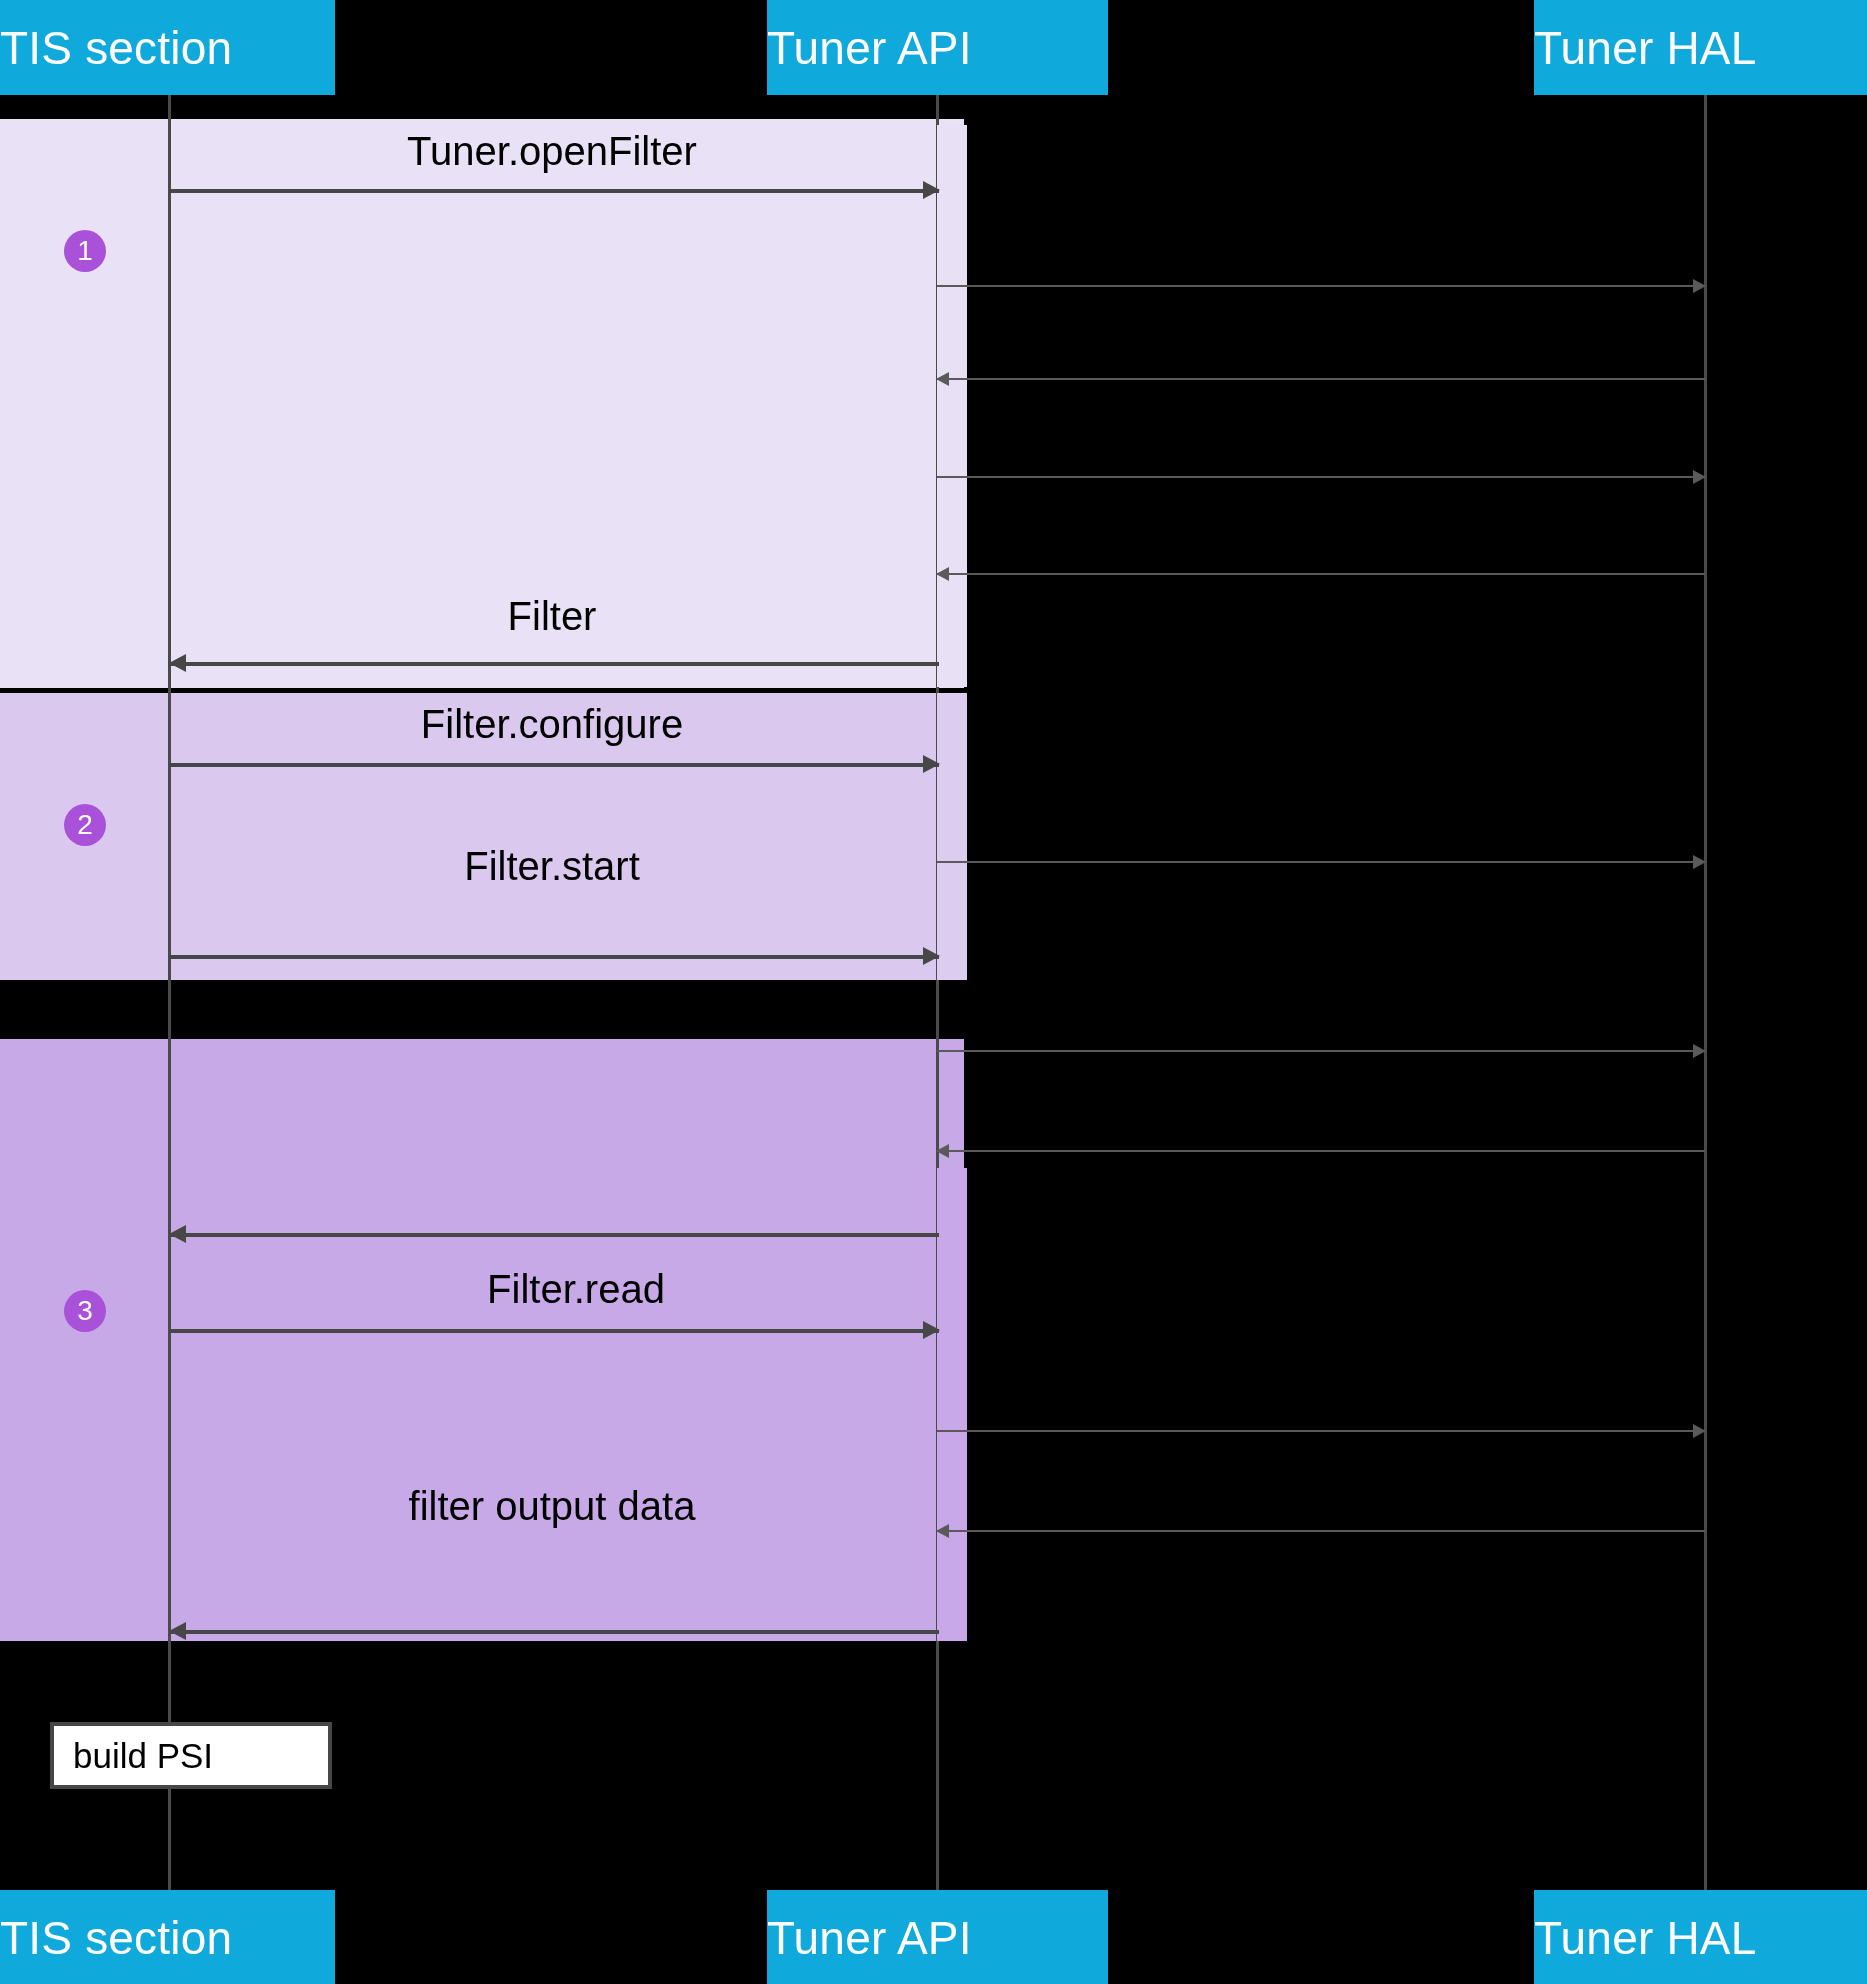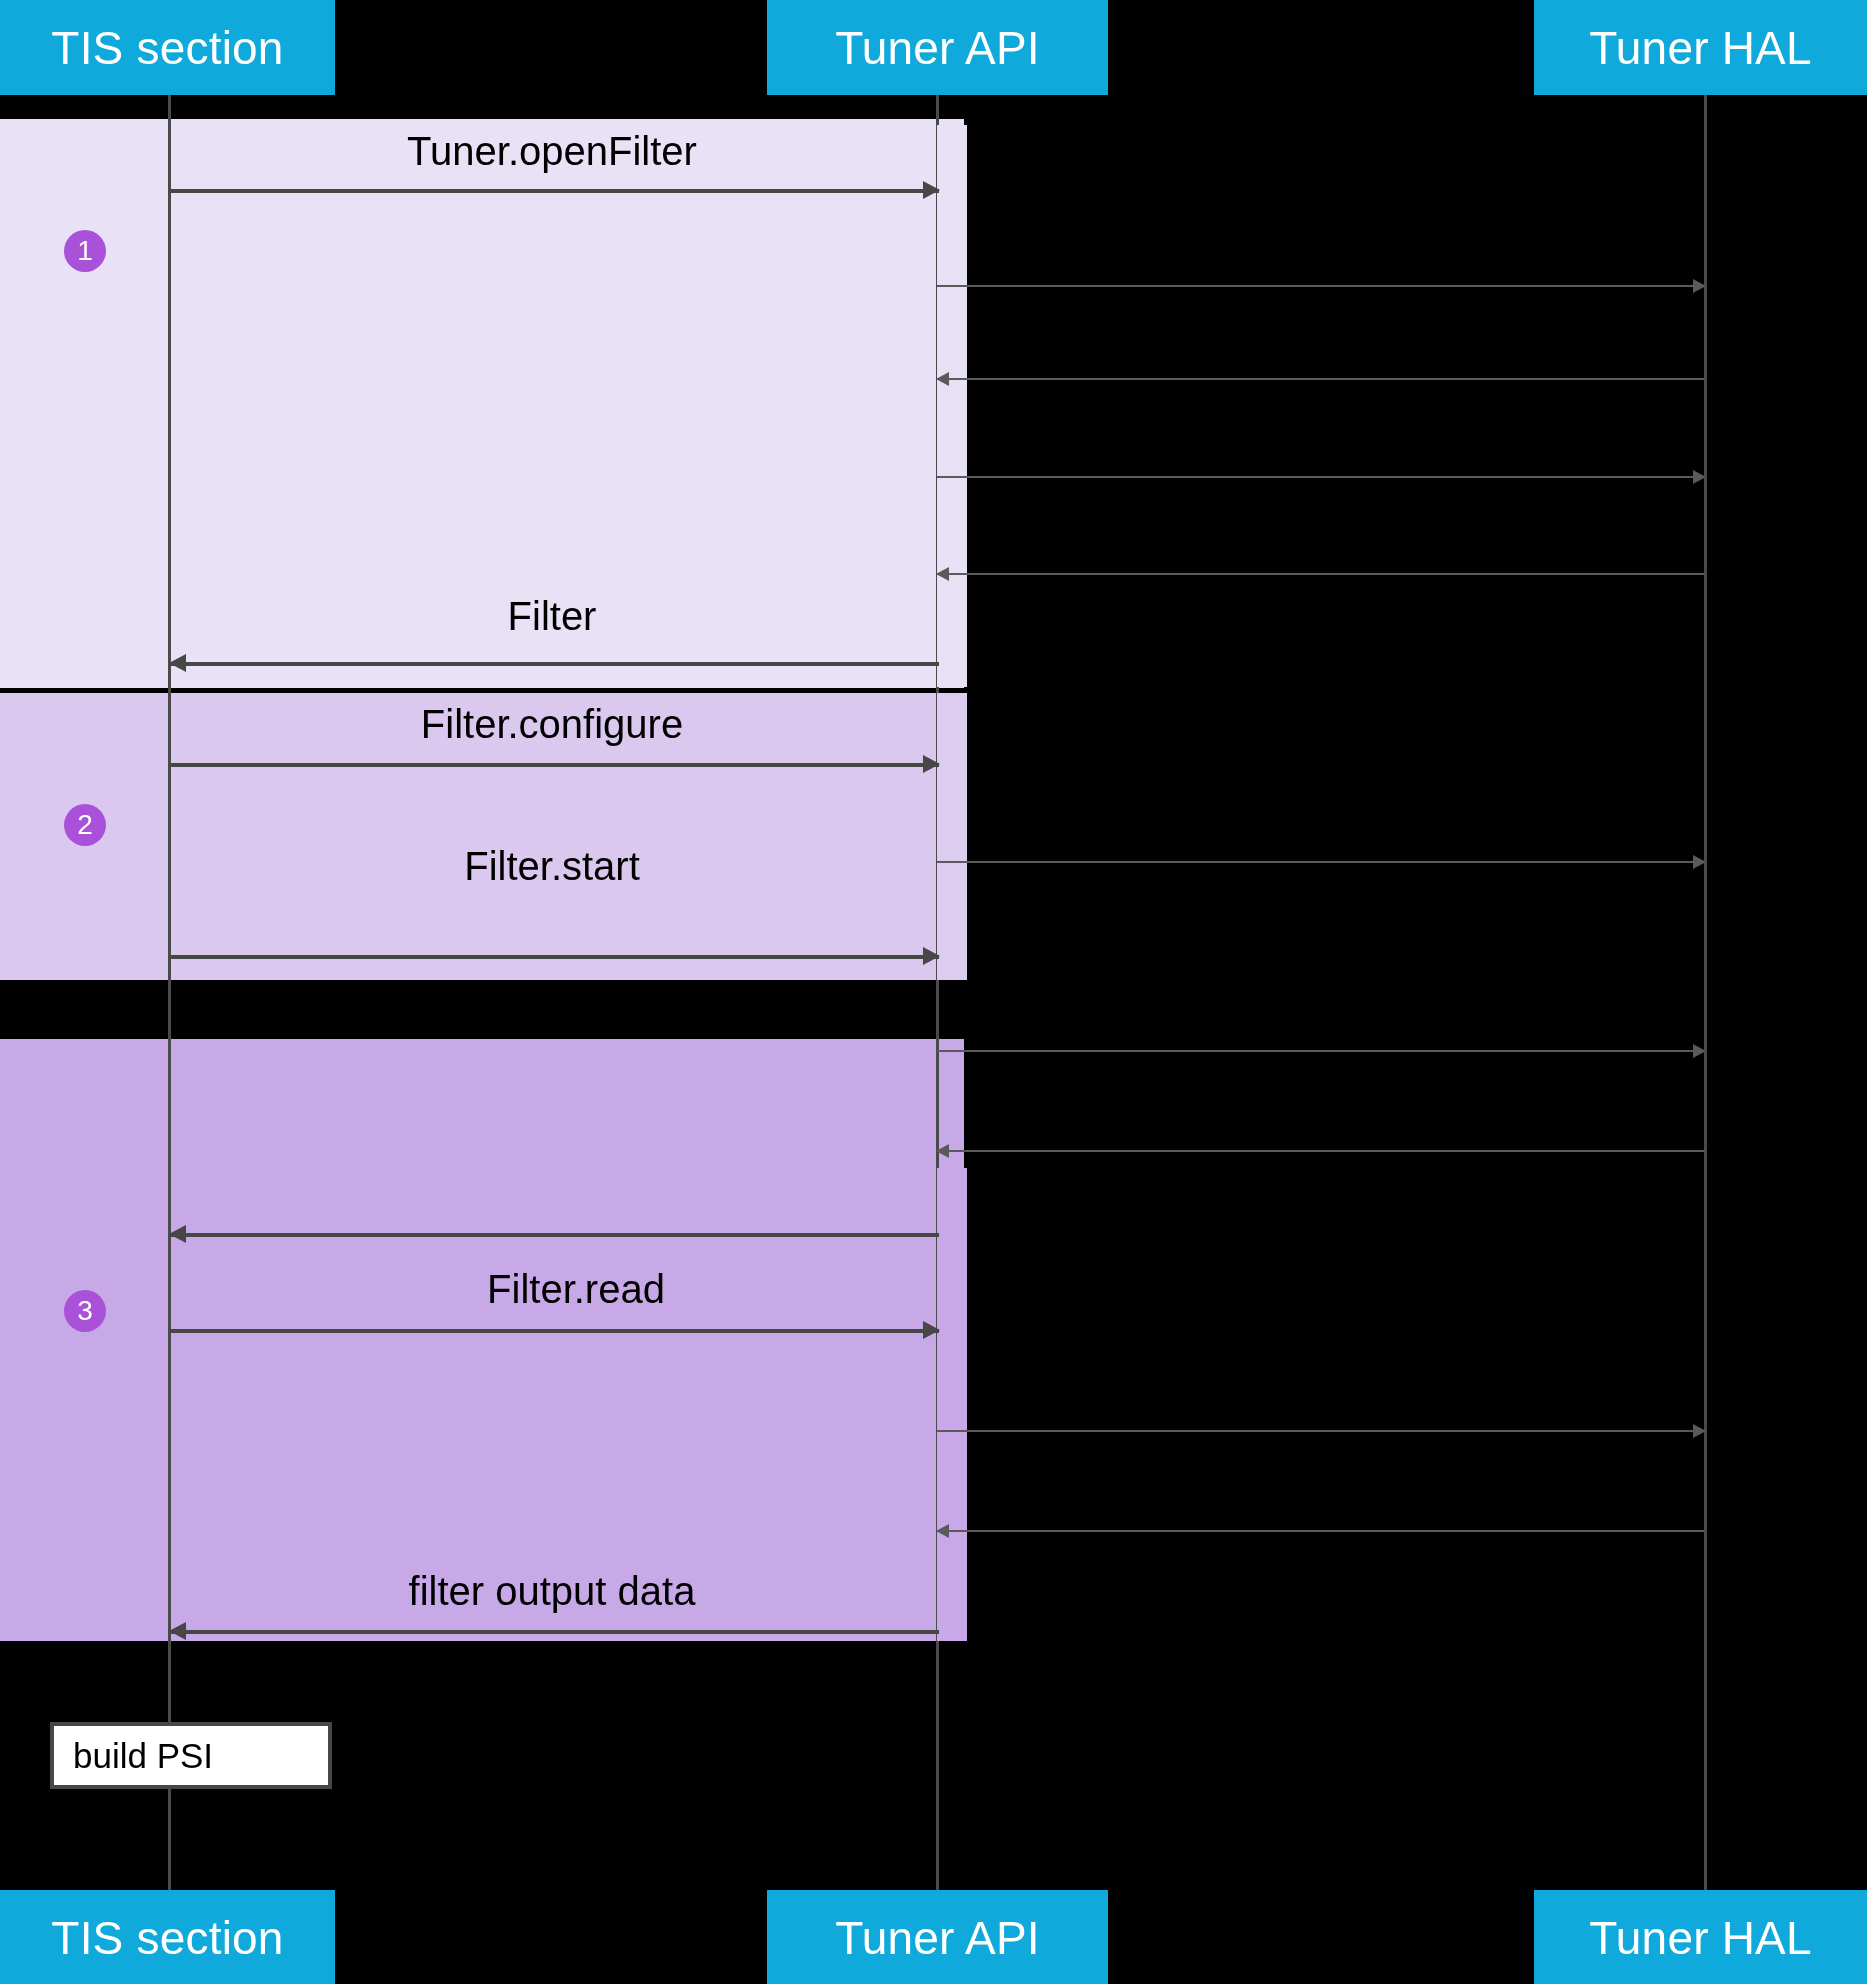--- a/index.html
+++ b/index.html
@@ -18,21 +18,20 @@
     overflow: hidden;
   }
 
   
   .participant-box {
     position: absolute;
     background: #0FA9DB;
     color: #FFFFFF;
     display: flex;
     align-items: center;
-    justify-content: center;
     font-size: 46px;
     letter-spacing: 0.2px;
     box-sizing: border-box;
   }
 
   
   .lifeline {
     position: absolute;
     width: 3.3px;
     background: #4a4a4a;
@@ -223,21 +222,21 @@
   <div class="msg thin to-right" style="left:937px; top:1430px; width:768px;">
     <span class="line"></span>
       <span class="head"></span>
   </div>
 
   <div class="msg thin to-left" style="left:937px; top:1530px; width:768px;">
     <span class="line"></span>
       <span class="head"></span>
   </div>
 
-  <div class="msg-label" style="left:552px; top:1569px;">filter output data</div>
+  <div class="msg-label" style="left:552px; top:1484px;">filter output data</div>
   <div class="msg to-left" style="left:170px; top:1630px; width:769px;">
     <span class="line"></span>
       <span class="head"></span>
   </div>
 
   <div class="note-box" style="left:22px; top:1722px; width:282px; height:67px;margin-left:28px;">
     <span>build PSI</span>
   </div>
 
   <div class="step-badge" style="left:64px; top:230px;">

